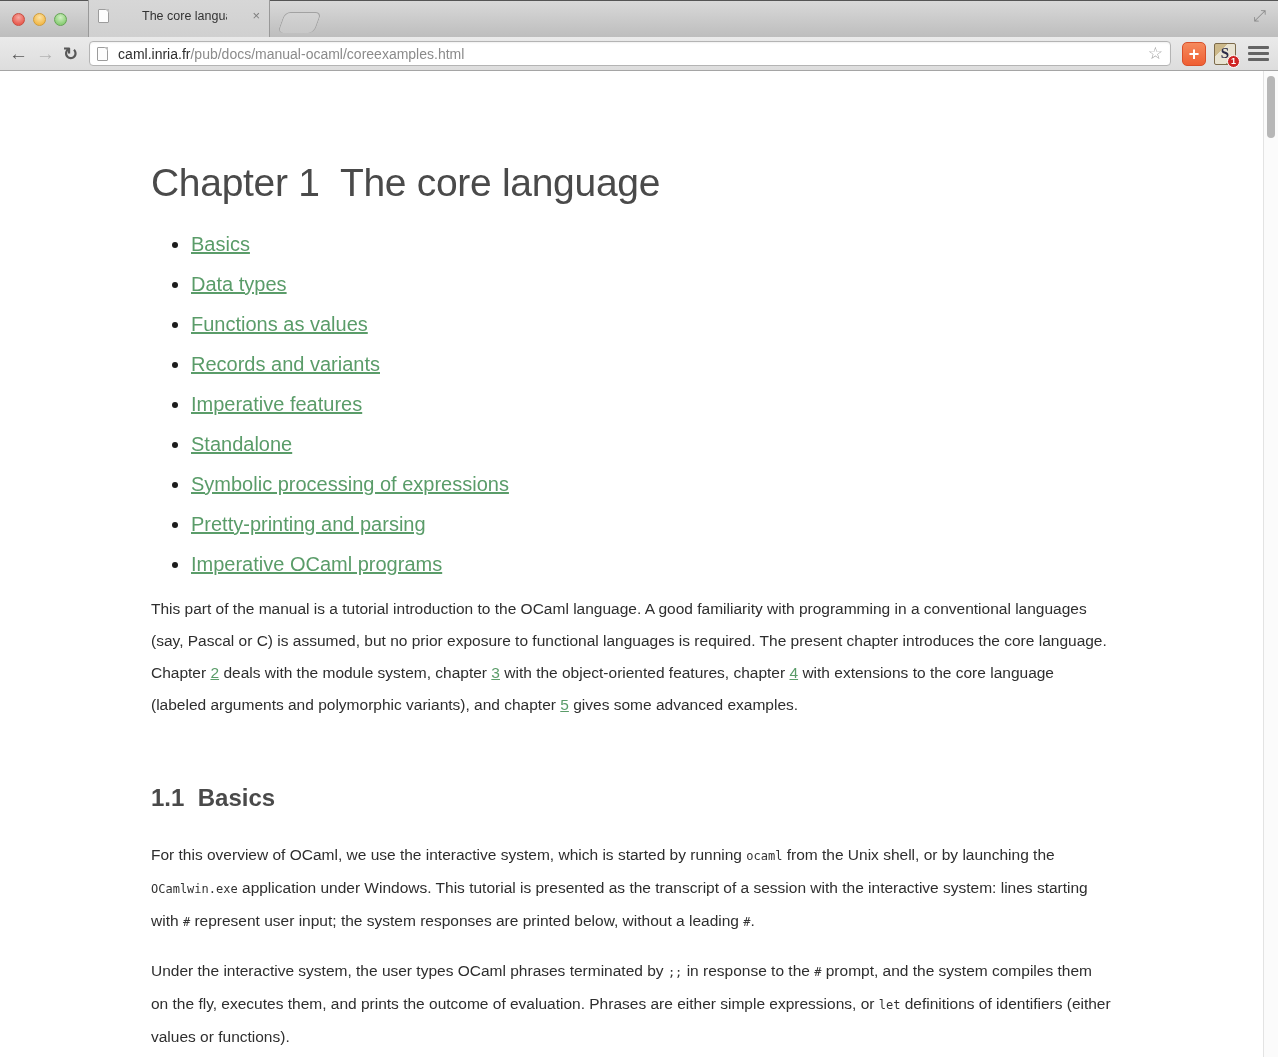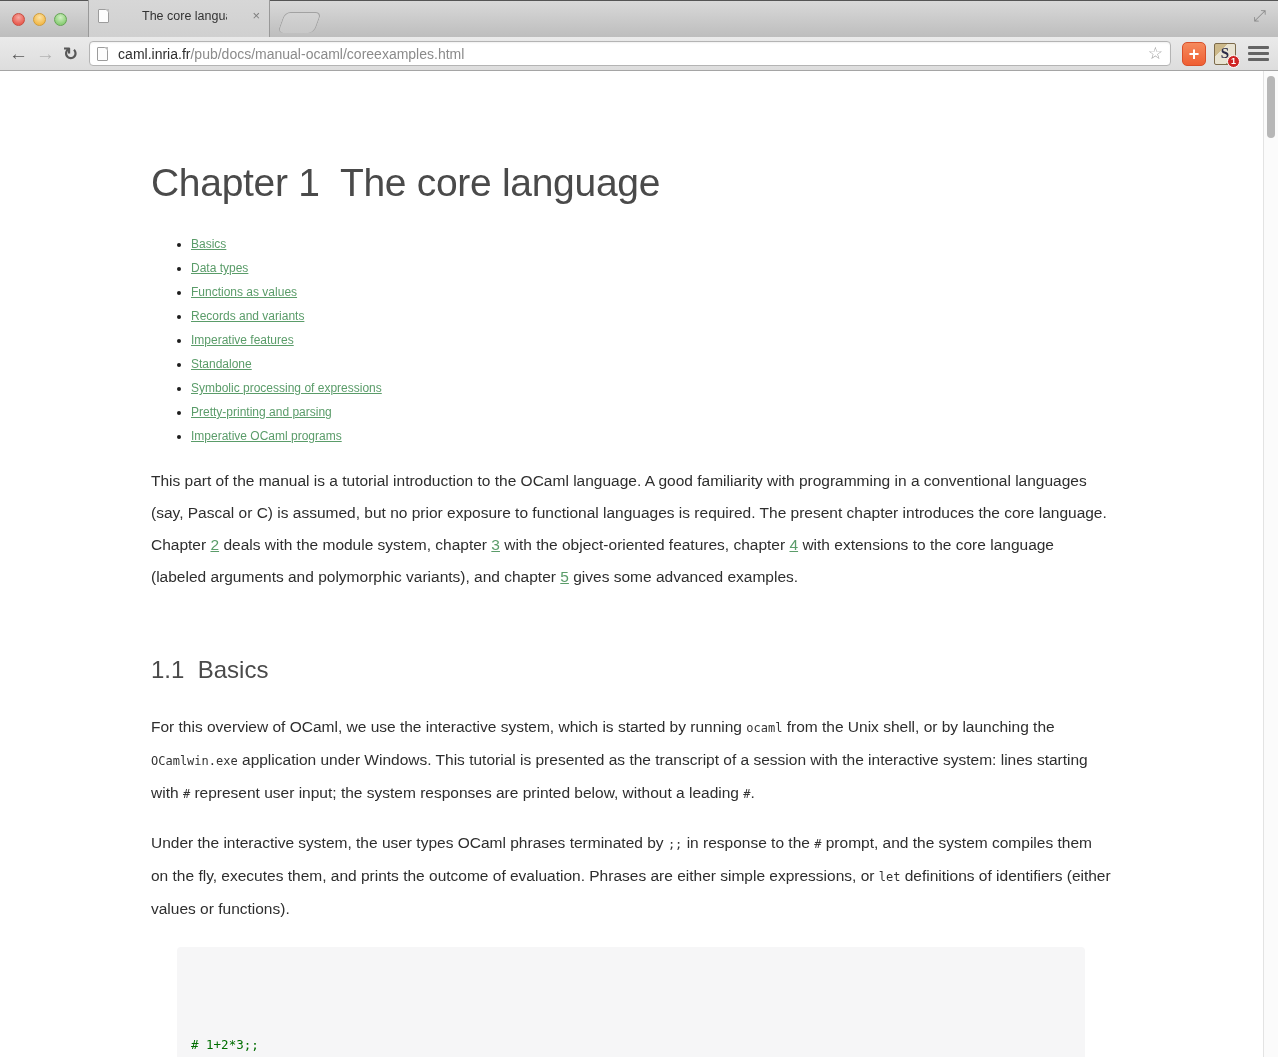--- a/index.html
+++ b/index.html
@@ -108,25 +108,25 @@
     position:absolute; top:5px; left:3px; width:8px; height:62px;
     background:#b7b7b7; border-radius:5px;
   }
 
   .main { padding:0 167px 0 151px; color:#2e2e2e; }
   h1 {
     margin:90px 0 0; font-size:39px; font-weight:400; color:#4a4a4a;
     white-space:pre-wrap; letter-spacing:-0.3px;
   }
   h2 {
-    margin:63px 0 8px; font-size:24px; font-weight:400; color:#4a4a4a;
+    margin:63px 0 8px; font-size:24px; font-weight:700; color:#4a4a4a;
     white-space:pre-wrap;
   }
   ul.toc { margin:27px 0 0; padding-left:40px; }
-  ul.toc li { font-size:12px; line-height:24px; color:#1d1d1d; }
+  ul.toc li { font-size:20px; line-height:24px; color:#1d1d1d;margin-top:16px; }
   a.green { color:#5a9c69; text-decoration:underline; cursor:pointer; }
   p.body { margin:17px 0 0; font-size:15.5px; line-height:32px; max-width:962px; color:#2e2e2e; }
   p.body.first-after-h2 { margin-top:27px; }
   p.body code, code.inline {
     font-family:"DejaVu Sans Mono", monospace; font-size:12px; color:#333;
   }
 
   .codeblock {
     margin:22px 0 0 26px; width:908px;
     background:#f6f6f7; border-radius:4px;

